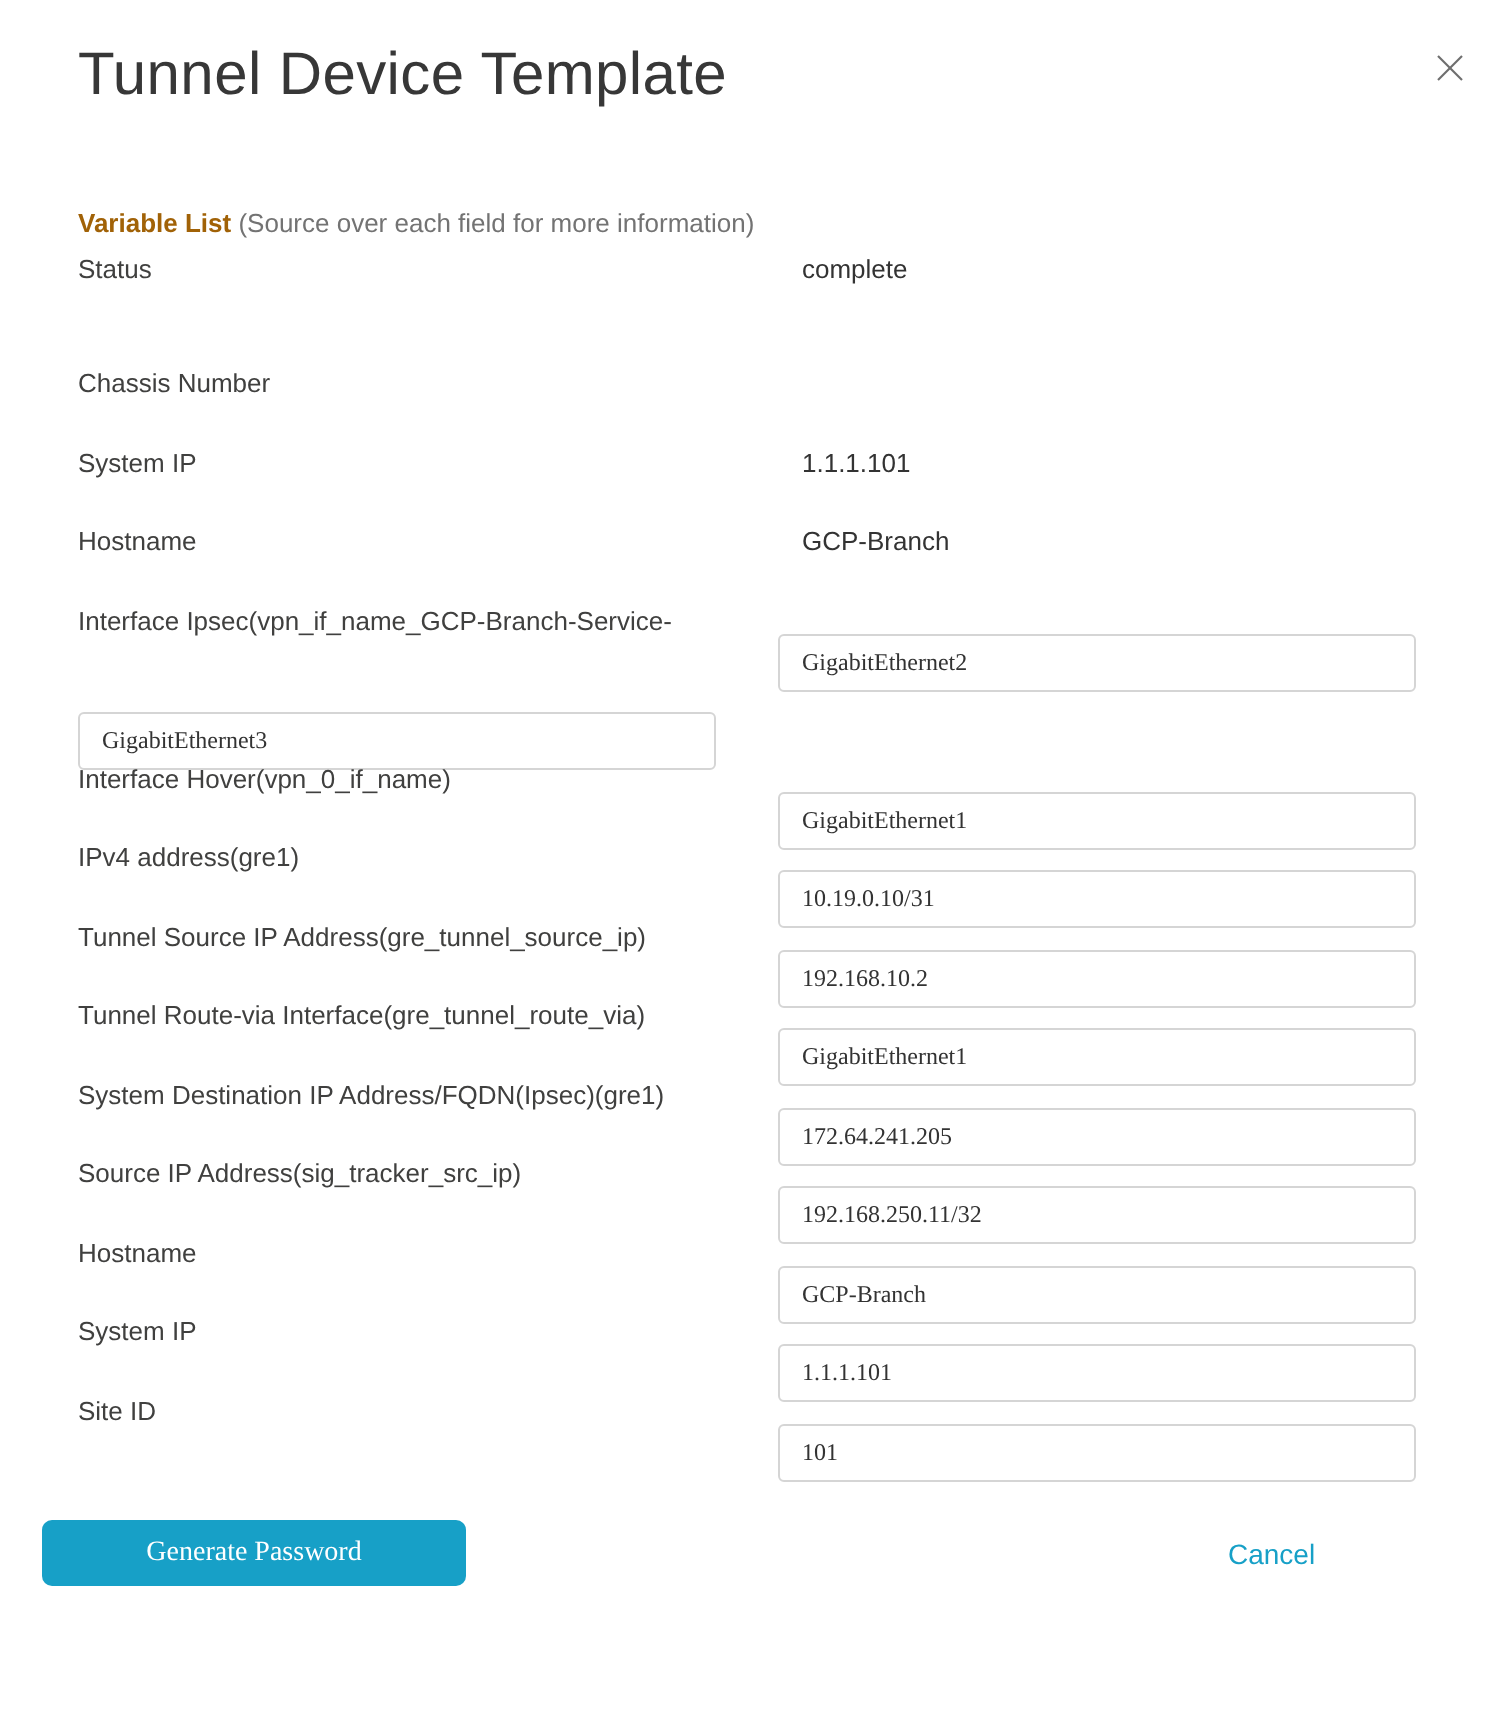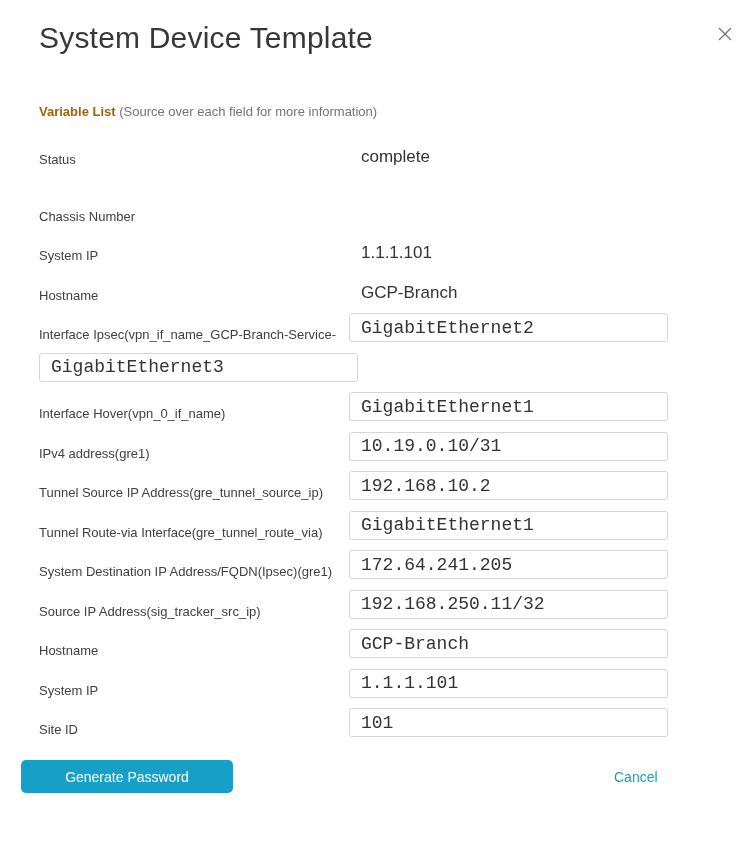--- a/index.html
+++ b/index.html
@@ -28,47 +28,48 @@
 
   .section-head {
     margin:47px 0 0 39px;
     font-size:13px; line-height:18px; height:18px;
     white-space:nowrap;
   }
   .section-head .head-strong { font-weight:bold; color:#a16207;margin-top:28px; }
   .section-head .head-hint { font-weight:normal; color:#737373; }
 
   .rows { margin:6px 0 0 39px; }
-  .row { display:flex; align-items:flex-end; height:39.5px; }
+  .row { display:flex; align-items:flex-start; height:39.5px;gap:40px; }
   .row-spacer { height:17.5px; }
   .row-label {
     width:310px; flex-shrink:0;
     font-size:13px; color:#40403f;
     white-space:nowrap; overflow:hidden;
   }
   .row-value-text {
-    font-size:17px; color:#333333; margin-left:12px; white-space:nowrap;
+    font-size:13px; color:#333333; margin-left:12px; white-space:nowrap;
   }
   .row-input {
     width:319px; height:29px;
     border:1px solid var(--input-border,#d5d5d5);
     border-radius:3px;
     background:#fff;
-    font-family:Liberation Mono, monospace;
-    font-size:18px; color:#333333;
+    font-family:Liberation Serif, serif;
+    font-size:12px; color:#333333;
     padding:0 10px 0 11px;
     outline:none;
+    margin-top:14px;
   }
 
   .footer { position:relative; height:33px; margin-top:23px; }
   .btn {
     position:absolute; top:0; height:33px;
     background:var(--accent,#17a0c7);
     color:#ffffff; border:none; border-radius:5px;
-    font-family:Liberation Sans, sans-serif;
+    font-family:Liberation Serif, serif;
     font-size:14px; cursor:pointer;
   }
   .btn-generate { left:21px; width:212px; }
   .btn-update { left:432px; width:126px; }
   .link-cancel {
     position:absolute; top:0; left:614px; height:33px;
     display:flex; align-items:center;
     color:var(--accent,#17a0c7); font-size:14px;
     cursor:pointer; background:none; border:none;
     font-family:"Liberation Sans", sans-serif;
@@ -79,21 +80,21 @@
 
 <div class="dialog">
 
   <div class="close-btn">
     <svg viewBox="0 0 14 14" fill="none">
       <line x1="1" y1="1" x2="13" y2="13"></line>
       <line x1="13" y1="1" x2="1" y2="13"></line>
     </svg>
   </div>
 
-  <h1 class="dialog-title">System Device Template</h1>
+  <h1 class="dialog-title">Tunnel Device Template</h1>
 
   <div class="section-head">
     <span class="head-strong">Variable List</span>
     <span class="head-hint"> (Source over each field for more information)</span>
   </div>
 
   <div class="rows" id="rows">
     <div class="row">
       <div class="row-label">Status</div>
       <span class="row-value-text">complete</span>

